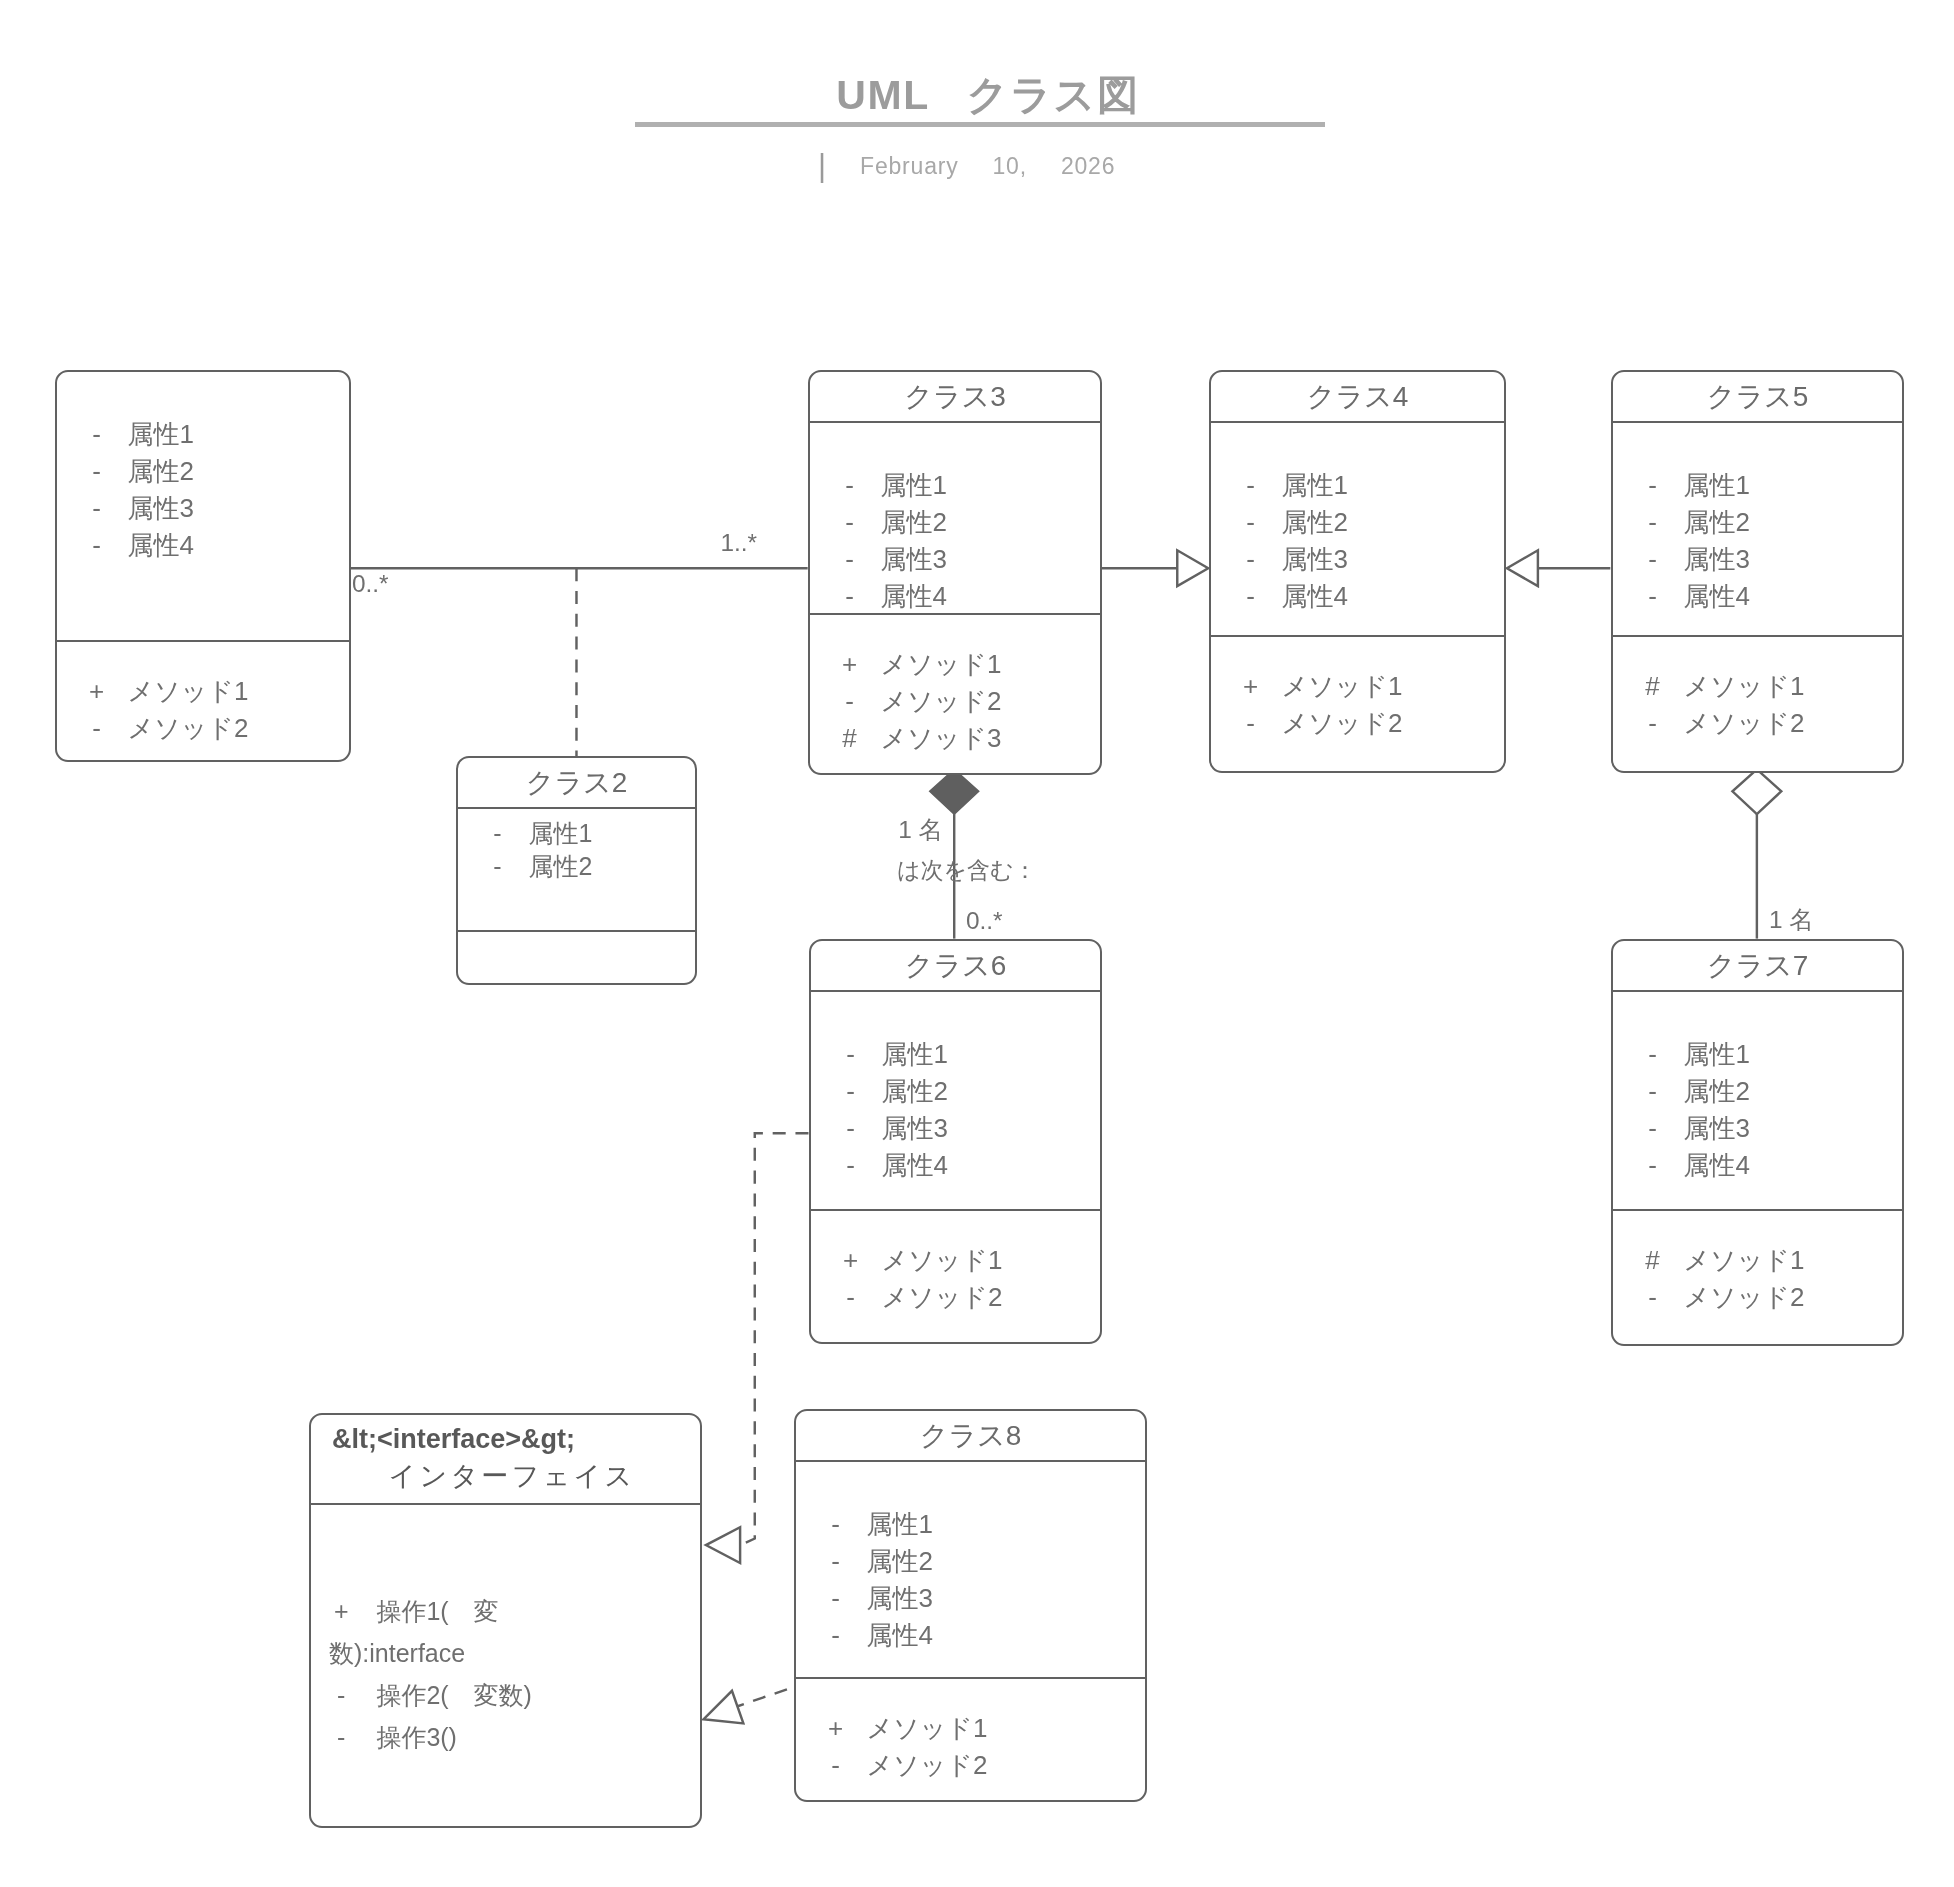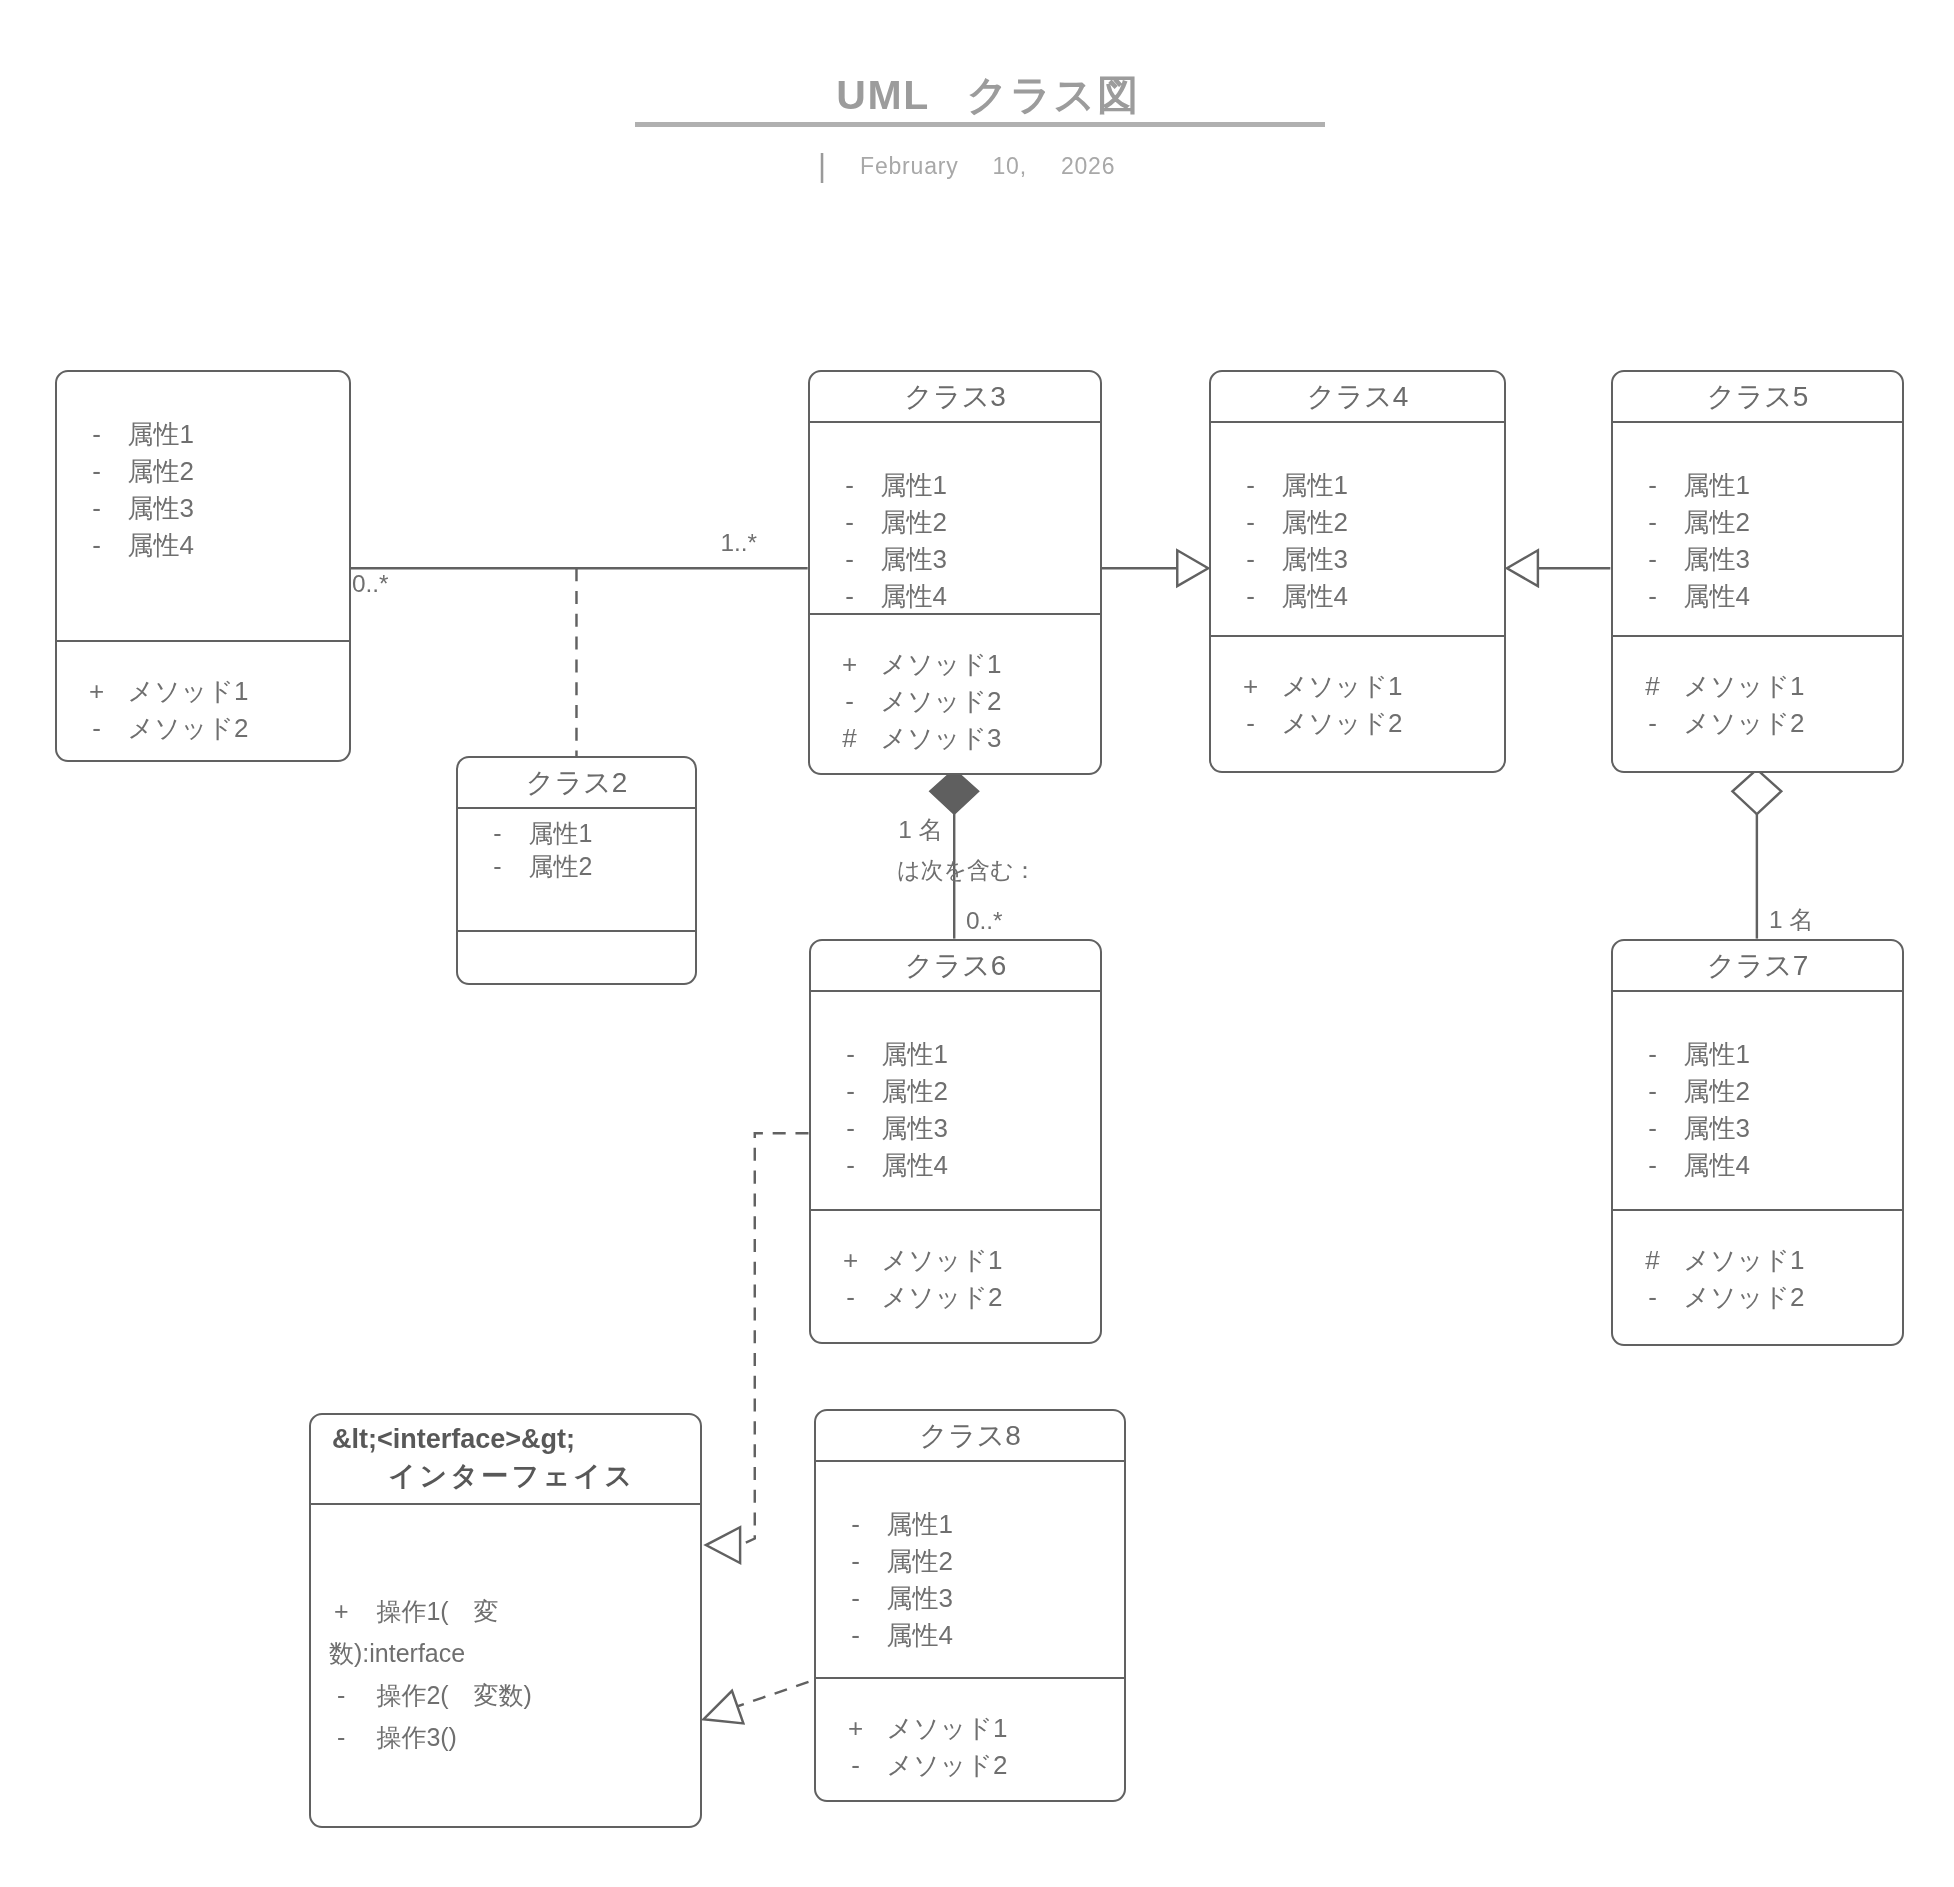--- a/index.html
+++ b/index.html
@@ -38,28 +38,28 @@
   .lbl{white-space:pre}
 
   #c1{left:55px;top:370px;width:296px;height:392px}   #c1 .methods{height:120px}
   #c2{left:456px;top:756px;width:241px;height:229px}  #c2 .methods{height:53px}
   #c2 .attrs{padding-top:8.1px} #c2 .row{line-height:33px;font-size:25px}
   #c3{left:808px;top:370px;width:294px;height:405px}  #c3 .methods{height:160px}
   #c4{left:1209px;top:370px;width:297px;height:403px} #c4 .methods{height:136px}
   #c5{left:1611px;top:370px;width:293px;height:403px} #c5 .methods{height:136px}
   #c6{left:809px;top:939px;width:293px;height:405px} #c6 .methods{height:133px}
   #c7{left:1611px;top:939px;width:293px;height:407px}#c7 .methods{height:135px}
-  #c8{left:814px;top:1409px;width:312px;height:393px} #c8 .methods{height:123px}
+  #c8{left:794px;top:1409px;width:353px;height:393px} #c8 .methods{height:123px}
 
   
   #iface{left:309px;top:1413px;width:393px;height:415px}
   .iface-head{flex:0 0 90px;height:90px;border-bottom:2.4px solid var(--line);
     display:flex;flex-direction:column;justify-content:center;gap:3.3px;padding:0 8.1px 0 21px}
   .stereo{font-size:27px;font-weight:700;color:var(--stereo);text-align:left}
-  .iface-name{font-size:27px;font-weight:700;color:var(--stereo);text-align:center;letter-spacing:3.3px}
+  .iface-name{font-size:27px;font-weight:400;color:var(--stereo);text-align:center;letter-spacing:3.3px}
   .ops{flex:1 1 auto;padding:85px 6.5px 0 18px}
   .ops .row{font-size:25px;line-height:42px}
   .ops .prefix{width:24.4px;flex:0 0 24.4px;margin-right:23px}
 
   
   .rel-label{position:absolute;font-size:24.4px;color:var(--text);z-index:3;white-space:pre}
   #lbl-assoc-left{left:352px;top:570px}
   #lbl-assoc-right{left:635px;top:529px;width:122px;text-align:right}
   #lbl-comp-top{left:845px;top:814px;width:98px;text-align:right}
   #lbl-comp-caption{left:897px;top:855px;font-size:23px}

